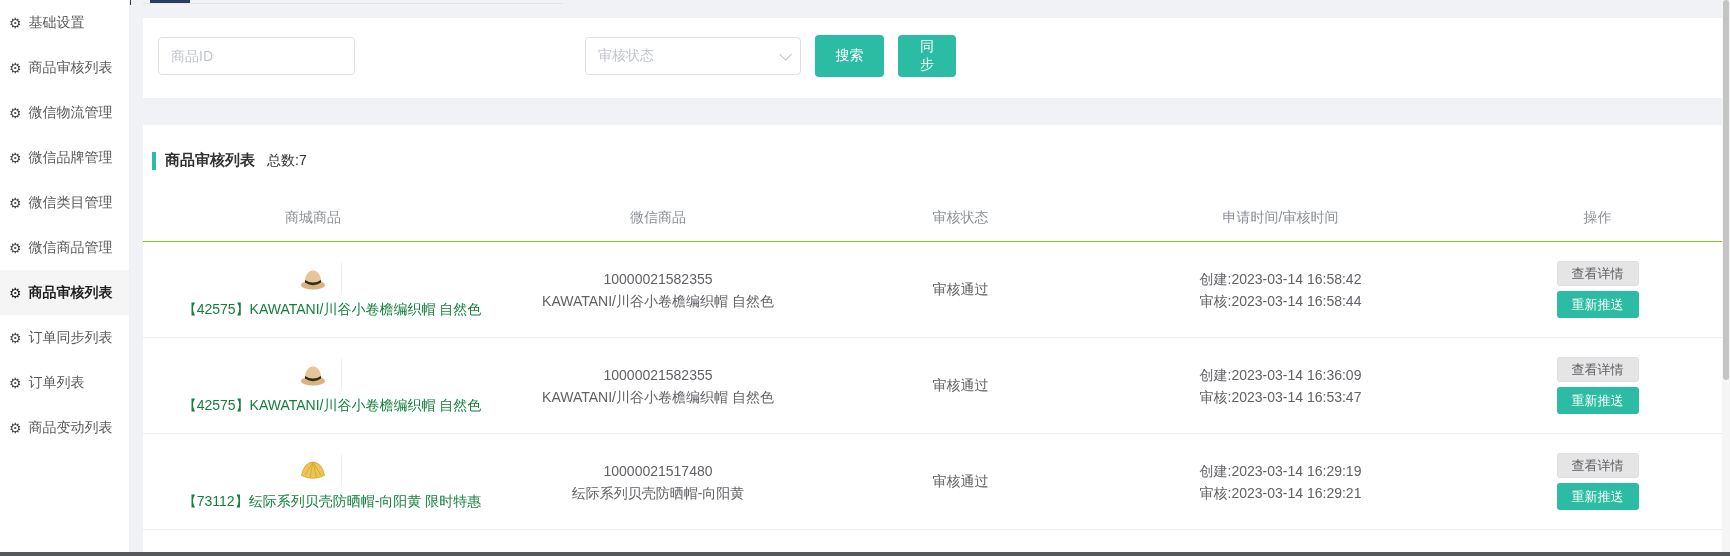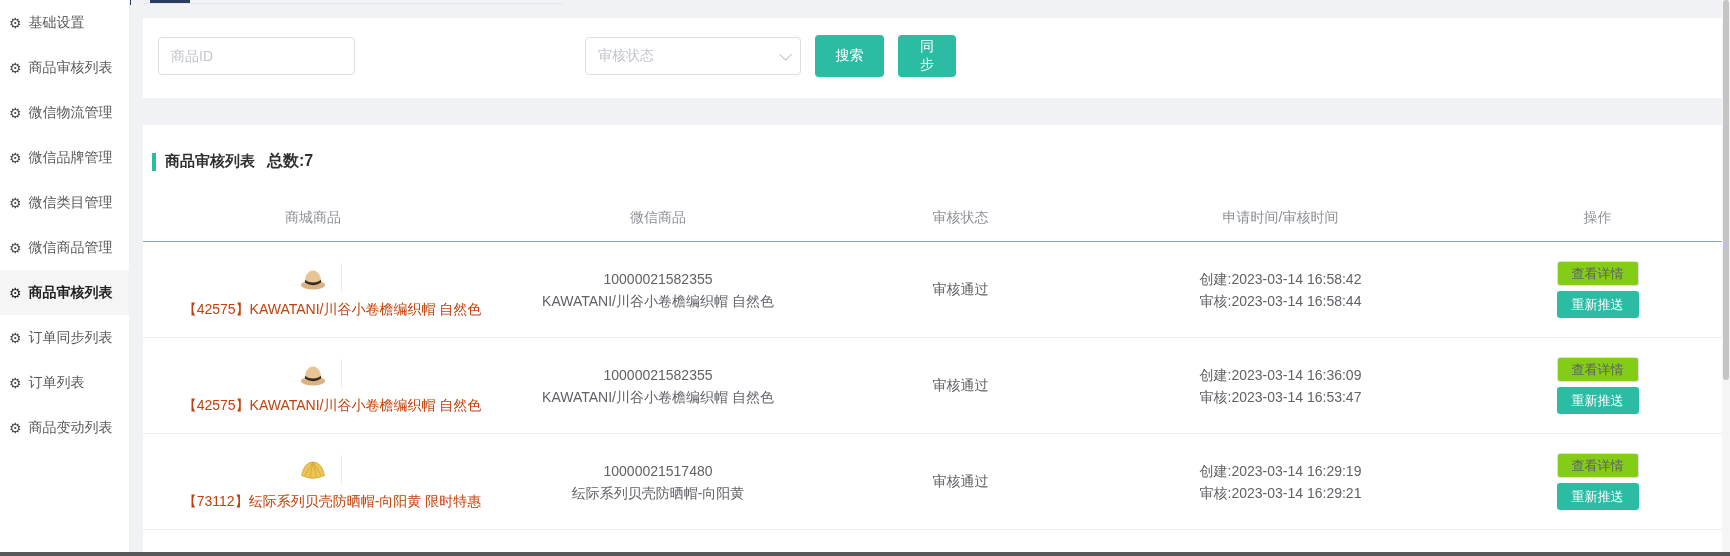--- a/index.html
+++ b/index.html
@@ -27,37 +27,37 @@
   .chevron { width:9px; height:9px; border-right:1.5px solid #c0c4cc; border-bottom:1.5px solid #c0c4cc; transform:rotate(45deg) translateY(-3px); }
   .btn { position:absolute; top:17px; height:42px; border:none; border-radius:4px; background:var(--accent); color:#ffffff; font-size:14px; cursor:pointer; font-family:inherit; padding:0 18px; }
   .btn-search { left:672px; width:69px; }
   .btn-sync { left:755px; width:58px; }
 
   
   .list-panel { position:absolute; left:143px; top:125px; width:1579px; height:431px; background:#ffffff; overflow:hidden; }
   .panel-title { position:absolute; left:9px; top:26px; display:flex; align-items:center; }
   .title-bar { width:4px; height:18px; background:var(--accent); margin-right:9px; }
   .title-text { font-size:15px; font-weight:bold; color:#303133; }
-  .title-total { font-size:16px; font-weight:700; color:#303133; margin-left:12px; }
+  .title-total { font-size:14px; font-weight:400; color:#303133; margin-left:12px; }
 
   .thead { position:absolute; left:0; top:70px; width:1579px; height:47px; display:flex; border-bottom:1px solid #84cc16; }
   .thead .th { display:flex; align-items:center; justify-content:center; font-size:14px; color:#8c9096; }
   .rows { position:absolute; left:0; top:117px; width:1579px; }
   .trow { display:flex; height:96px; border-bottom:1px solid #ebeef5; }
   .c1 { width:340px; } .c2 { width:350px; } .c3 { width:255px; } .c4 { width:385px; } .c5 { width:249px; }
 
   .cell { display:flex; flex-direction:column; align-items:center; justify-content:center; font-size:14px; color:#606266; }
   .img-wrap { position:relative; height:34px; display:flex; align-items:center; }
   .img-wrap svg { width:32px; height:27px; }
   .img-divider { position:absolute; left:44px; top:2px; width:1px; height:30px; background:#ededed; }
-  .mall-name { margin-top:6px; font-size:14px; color:#c2410c; white-space:nowrap;margin-left:38px; }
+  .mall-name { margin-top:6px; font-size:14px; color:#15803d; white-space:nowrap;margin-left:38px; }
   .c2 div { line-height:22px; text-align:center; white-space:nowrap; }
   .times { text-align:left; line-height:22px; }
   .c5 { gap:5px; }
-  .btn-view { width:82px; height:25px; background:#84cc16; border:1px solid #dcdfe6; border-radius:3px; font-size:13px; color:#606266; cursor:pointer; font-family:inherit; }
+  .btn-view { width:82px; height:25px; background:#e5e5e5; border:1px solid #dcdfe6; border-radius:3px; font-size:13px; color:#606266; cursor:pointer; font-family:inherit; }
   .btn-repush { width:82px; height:27px; background:var(--accent); border:none; border-radius:3px; font-size:13px; color:#ffffff; cursor:pointer; font-family:Liberation Serif, serif; }
 
   
   .scrollbar { position:absolute; right:0; top:0; width:8px; height:556px; background:#f5f5f5; z-index:3; }
   .scroll-thumb { position:absolute; top:0; left:1px; width:6px; height:380px; background:#c4c4c4; border-radius:3px; }
   .bottom-edge { position:absolute; left:0; bottom:0; width:1730px; height:4px; background:#56585c; z-index:4; }
 </style>
 </head>
 <body>
 

